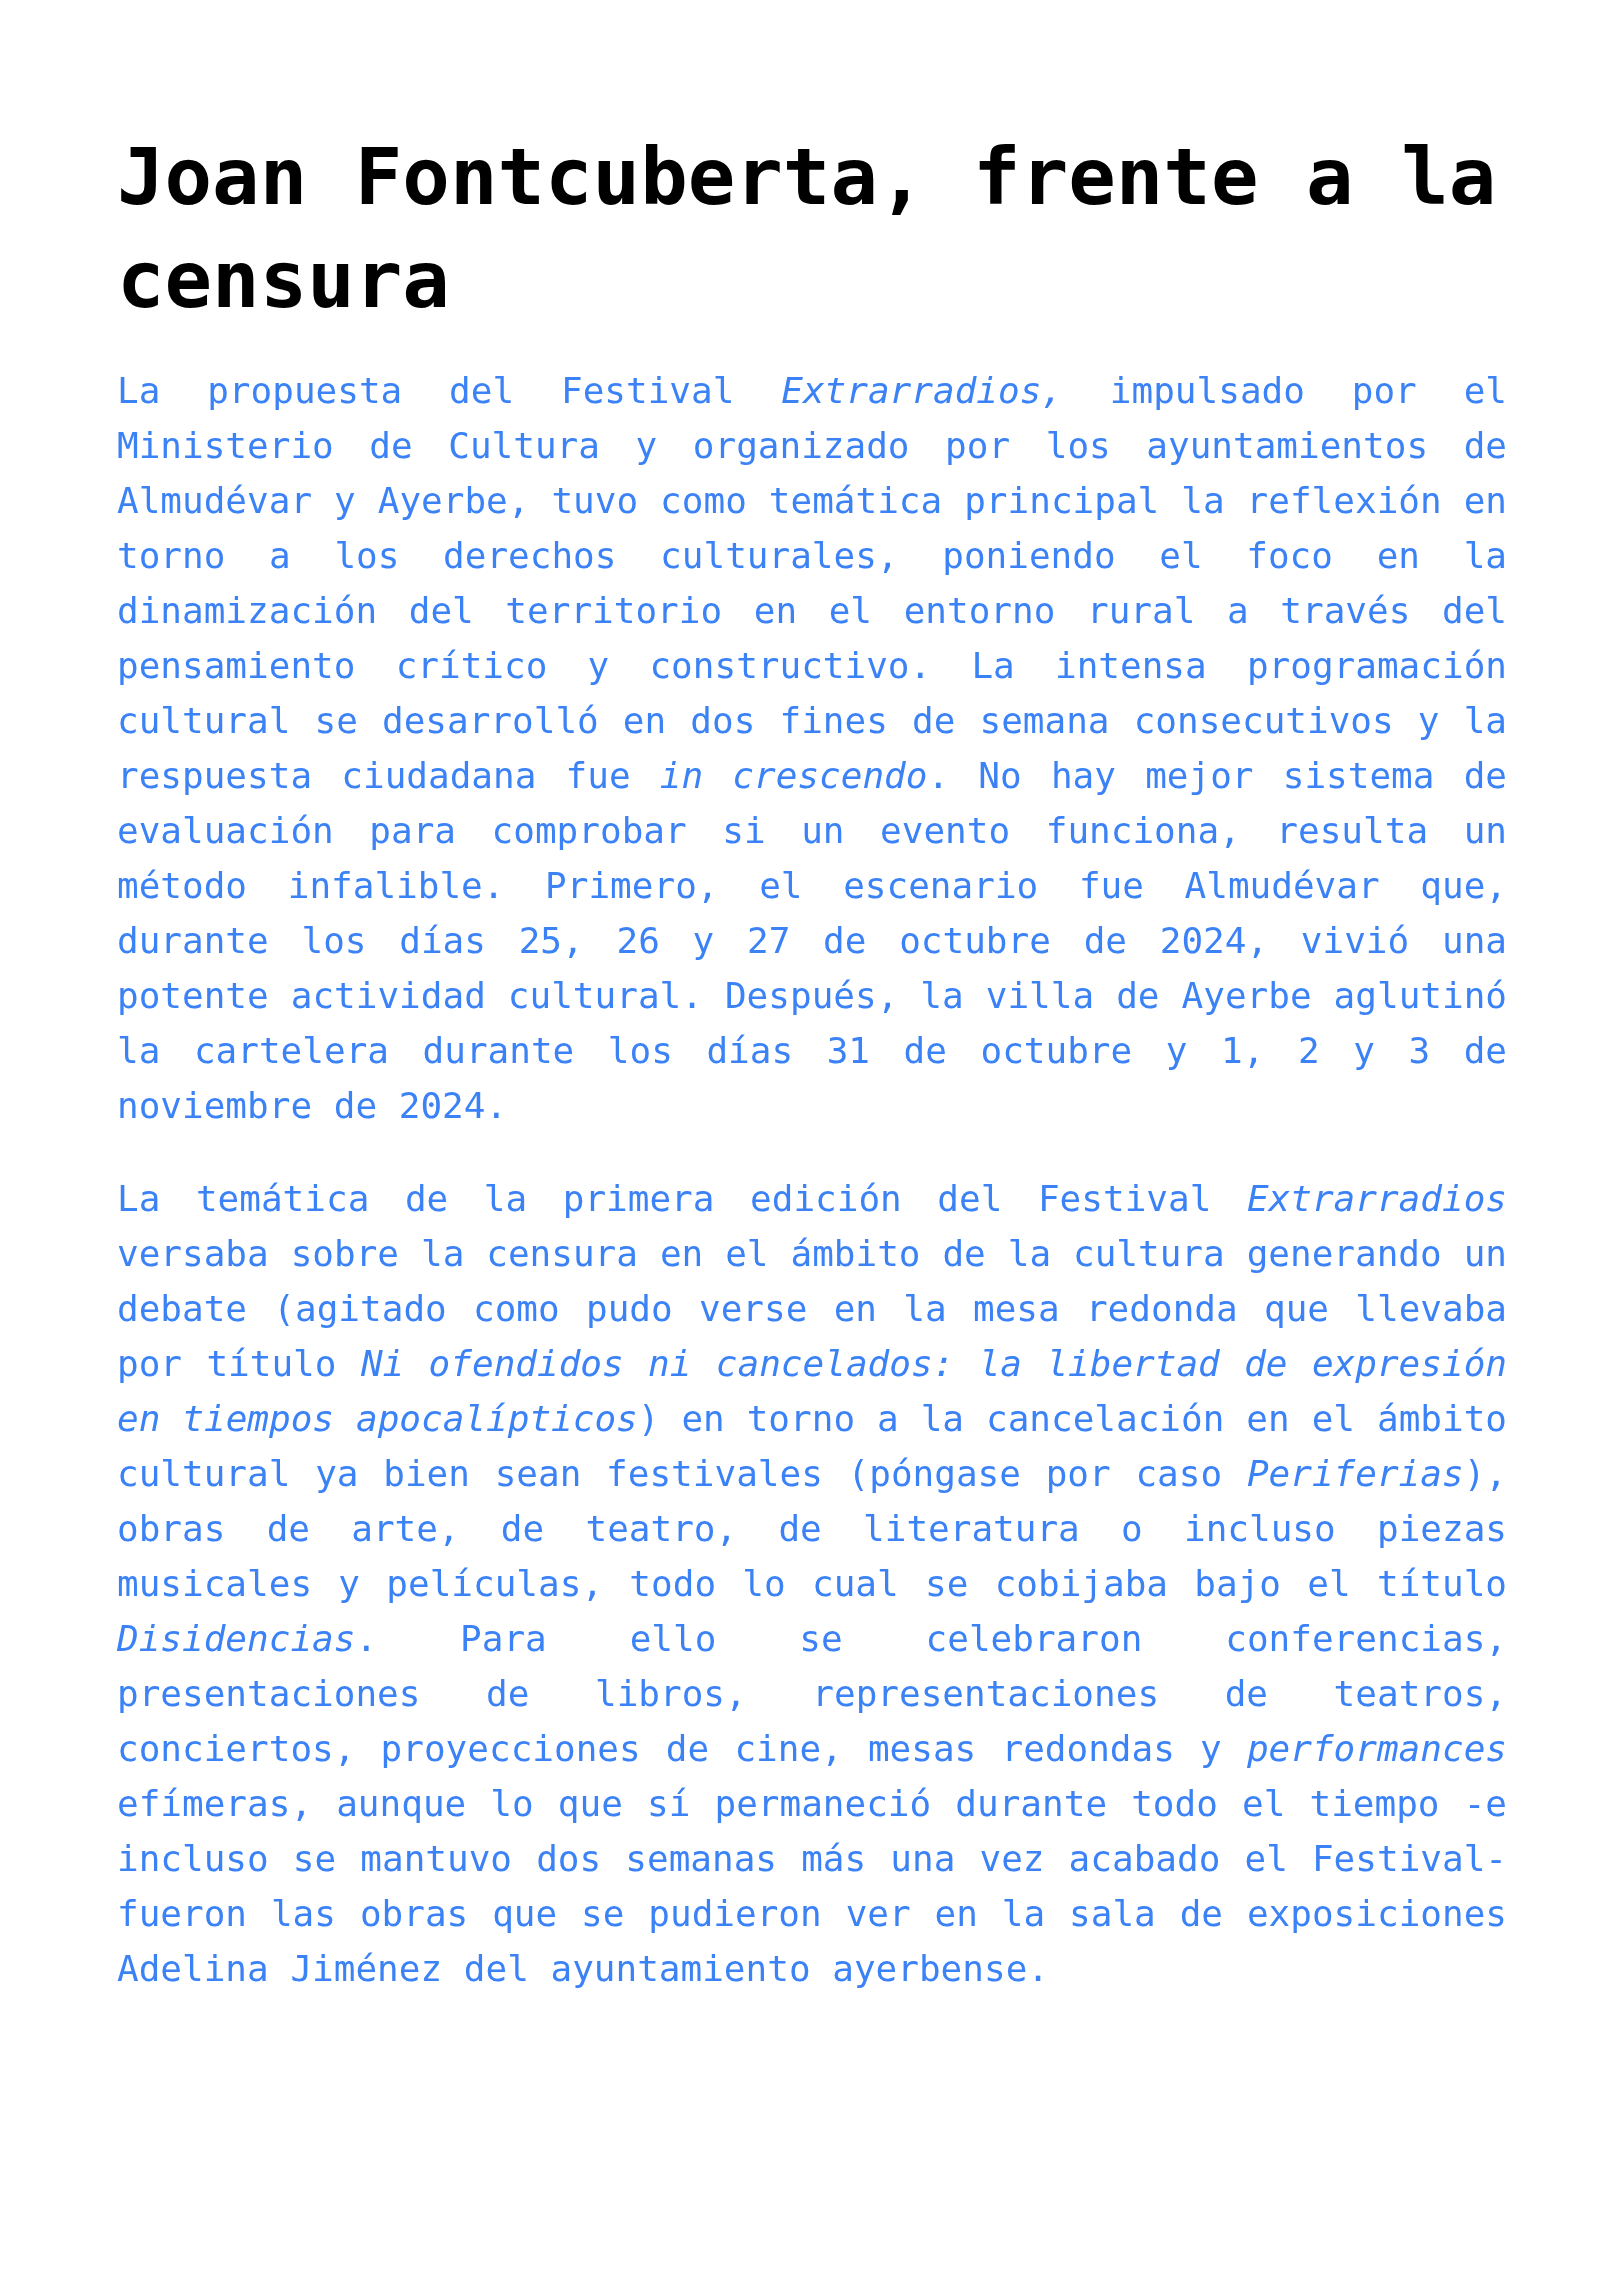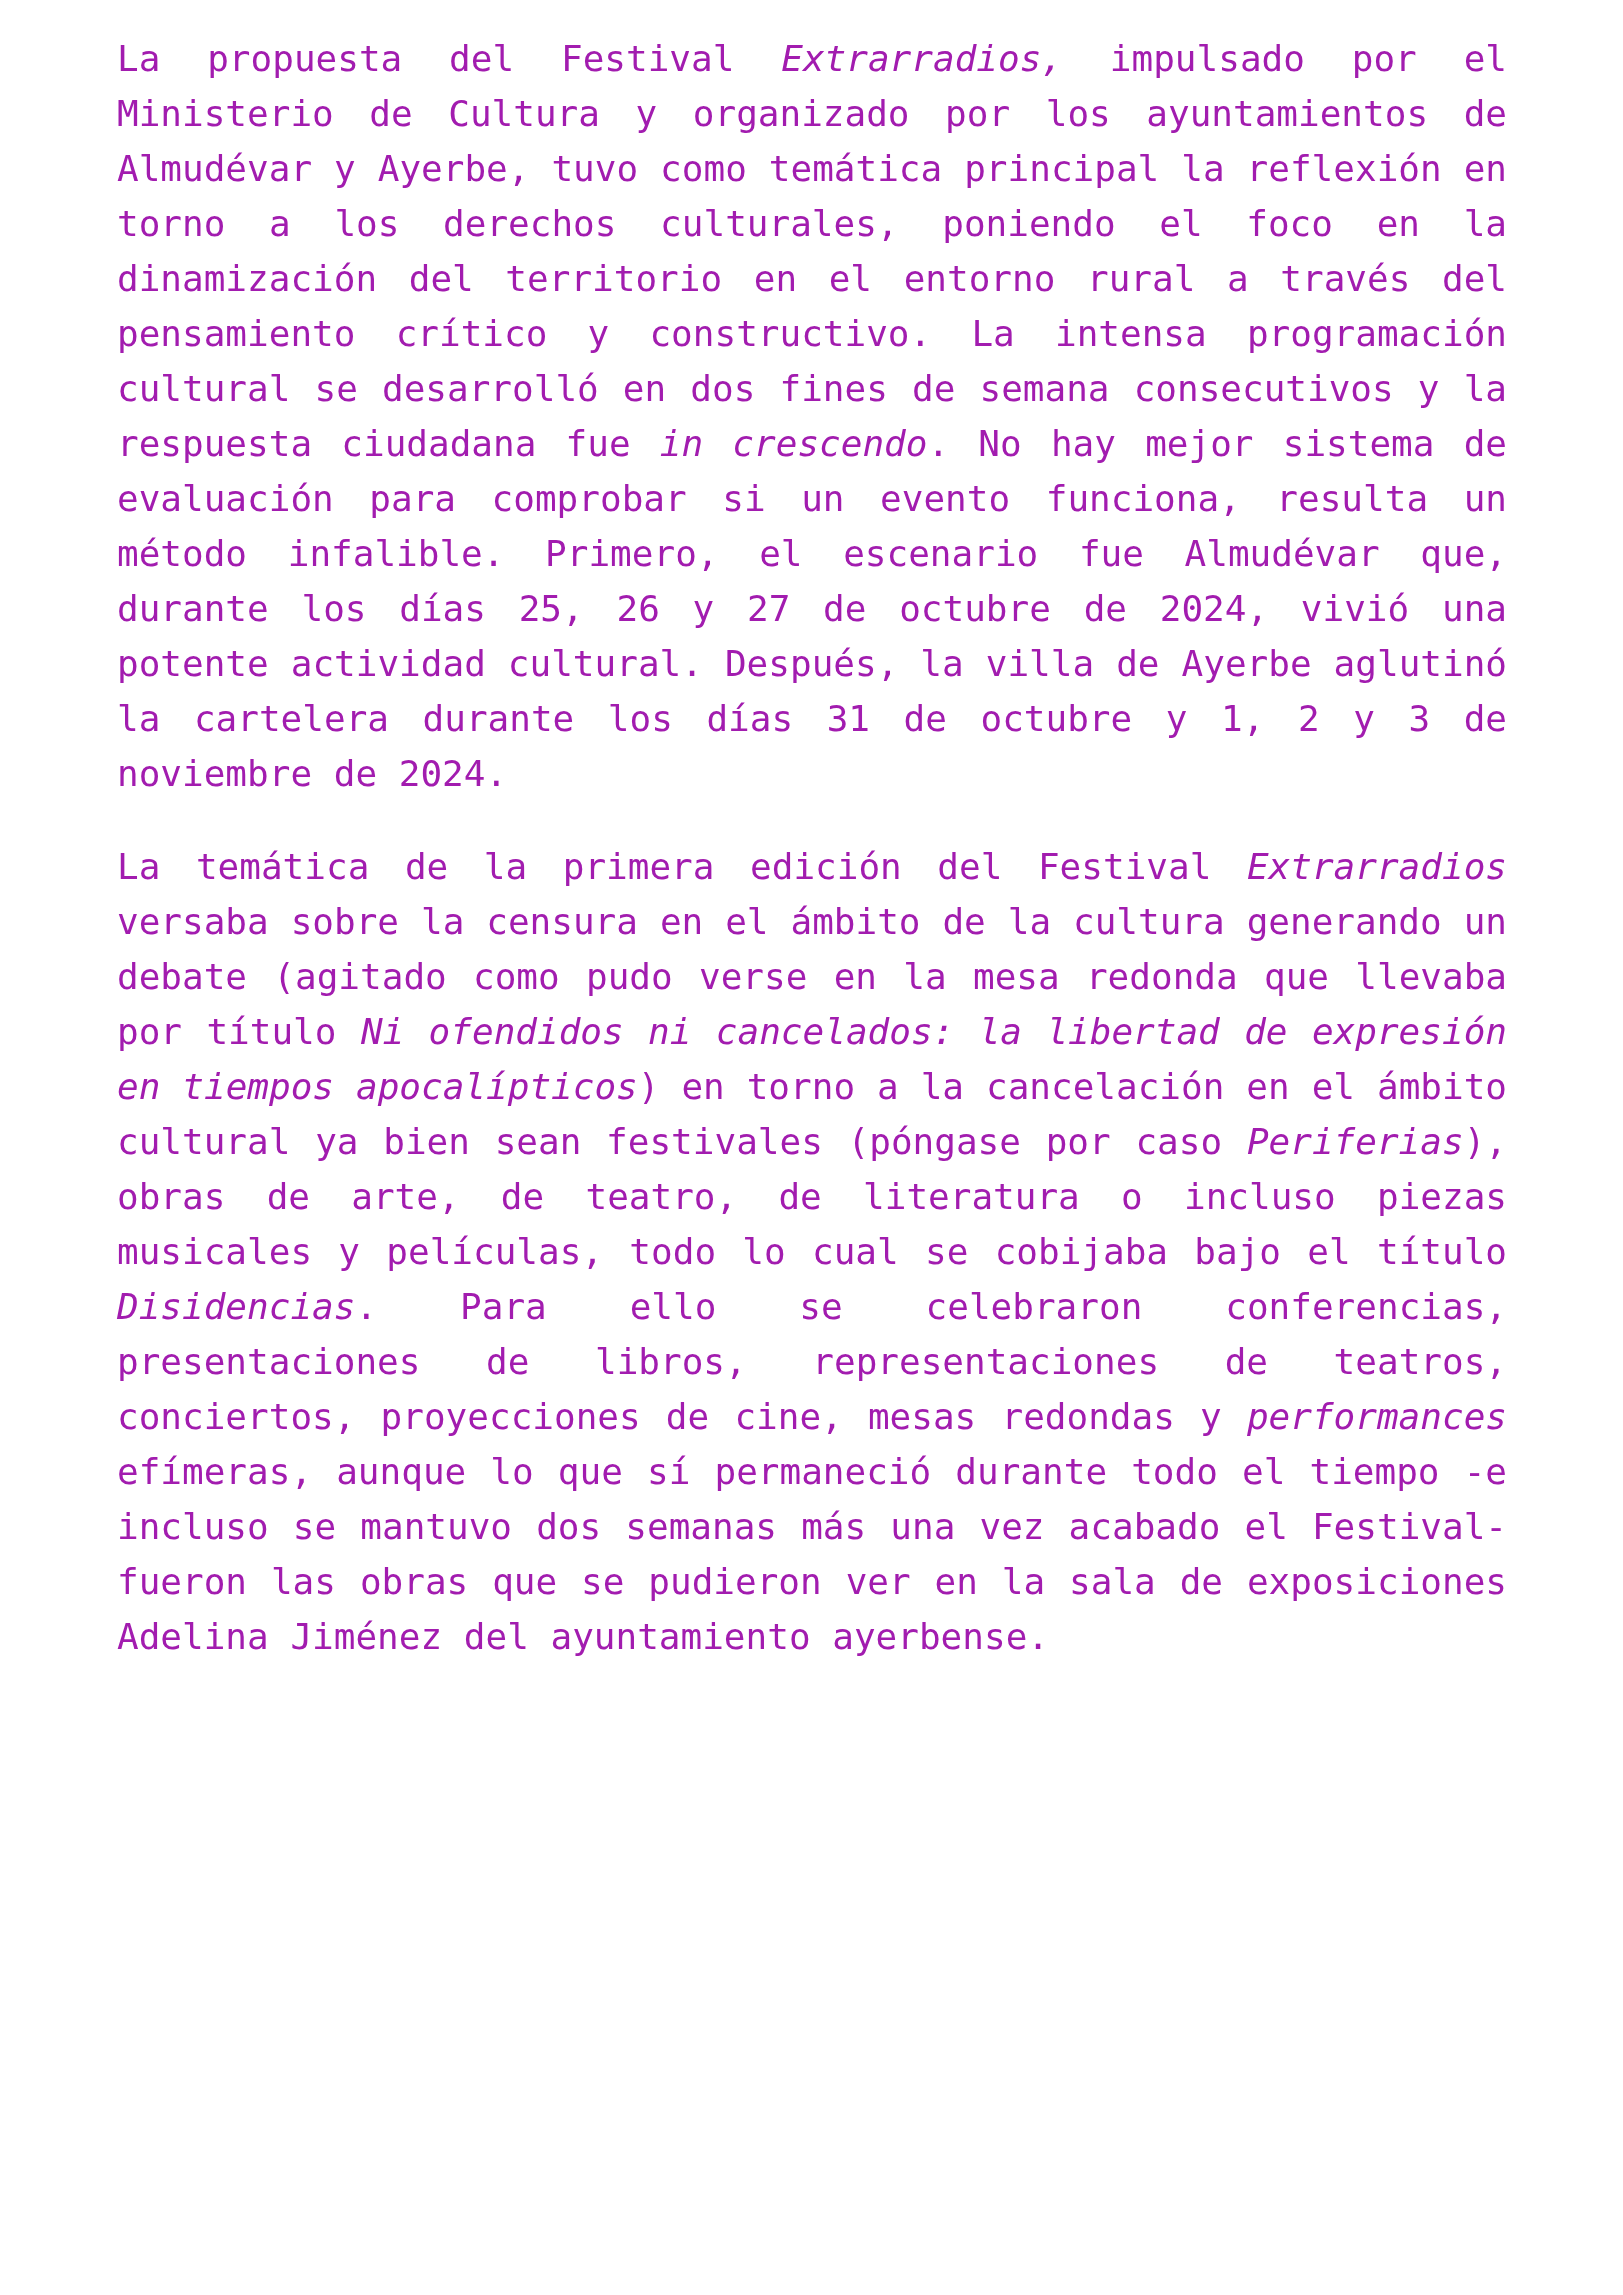--- a/index.html
+++ b/index.html
@@ -31,30 +31,31 @@
     color: #000000;
   }
   .article {
     margin-top: 31px;
   }
   p.para {
     margin: 0 0 38px 0;
     font-size: 36px;
     line-height: 55px;
     text-align: justify;
-    color: #a21caf;
+    color: #3b82f6;
   }
   p.para em {
     font-style: italic;
   }
 </style>
 </head>
 <body>
 
 <div class="page">
+  <h1 class="title">Joan Fontcuberta, frente a la censura</h1>
 
   <div class="article">
     <p class="para">
       <span>La propuesta del Festival </span><em>Extrarradios,</em><span> impulsado por el Ministerio de Cultura y organizado por los ayuntamientos de Almudévar y Ayerbe, tuvo como temática principal la reflexión en torno a los derechos culturales, poniendo el foco en la dinamización del territorio en el entorno rural a través del pensamiento crítico y constructivo. La intensa programación cultural se desarrolló en dos fines de semana consecutivos y la respuesta ciudadana fue </span><em>in crescendo</em><span>. No hay mejor sistema de evaluación para comprobar si un evento funciona, resulta un método infalible. Primero, el escenario fue Almudévar que, durante los días 25, 26 y 27 de octubre de 2024, vivió una potente actividad cultural. Después, la villa de Ayerbe aglutinó la cartelera durante los días 31 de octubre y 1, 2 y 3 de noviembre de 2024.</span>
     </p>
 
     <p class="para">
       <span>La temática de la primera edición del Festival </span><em>Extrarradios</em><span> versaba sobre la censura en el ámbito de la cultura generando un debate (agitado como pudo verse en la mesa redonda que llevaba por título </span><em>Ni ofendidos ni cancelados: la libertad de expresión en tiempos apocalípticos</em><span>) en torno a la cancelación en el ámbito cultural ya bien sean festivales (póngase por caso </span><em>Periferias</em><span>), obras de arte, de teatro, de literatura o incluso piezas musicales y películas, todo lo cual se cobijaba bajo el título </span><em>Disidencias</em><span>. Para ello se celebraron conferencias, presentaciones de libros, representaciones de teatros, conciertos, proyecciones de cine, mesas redondas y </span><em>performances</em><span> efímeras, aunque lo que sí permaneció durante todo el tiempo -e incluso se mantuvo dos semanas más una vez acabado el Festival- fueron las obras que se pudieron ver en la sala de exposiciones Adelina Jiménez del ayuntamiento ayerbense.</span>
     </p>
 

